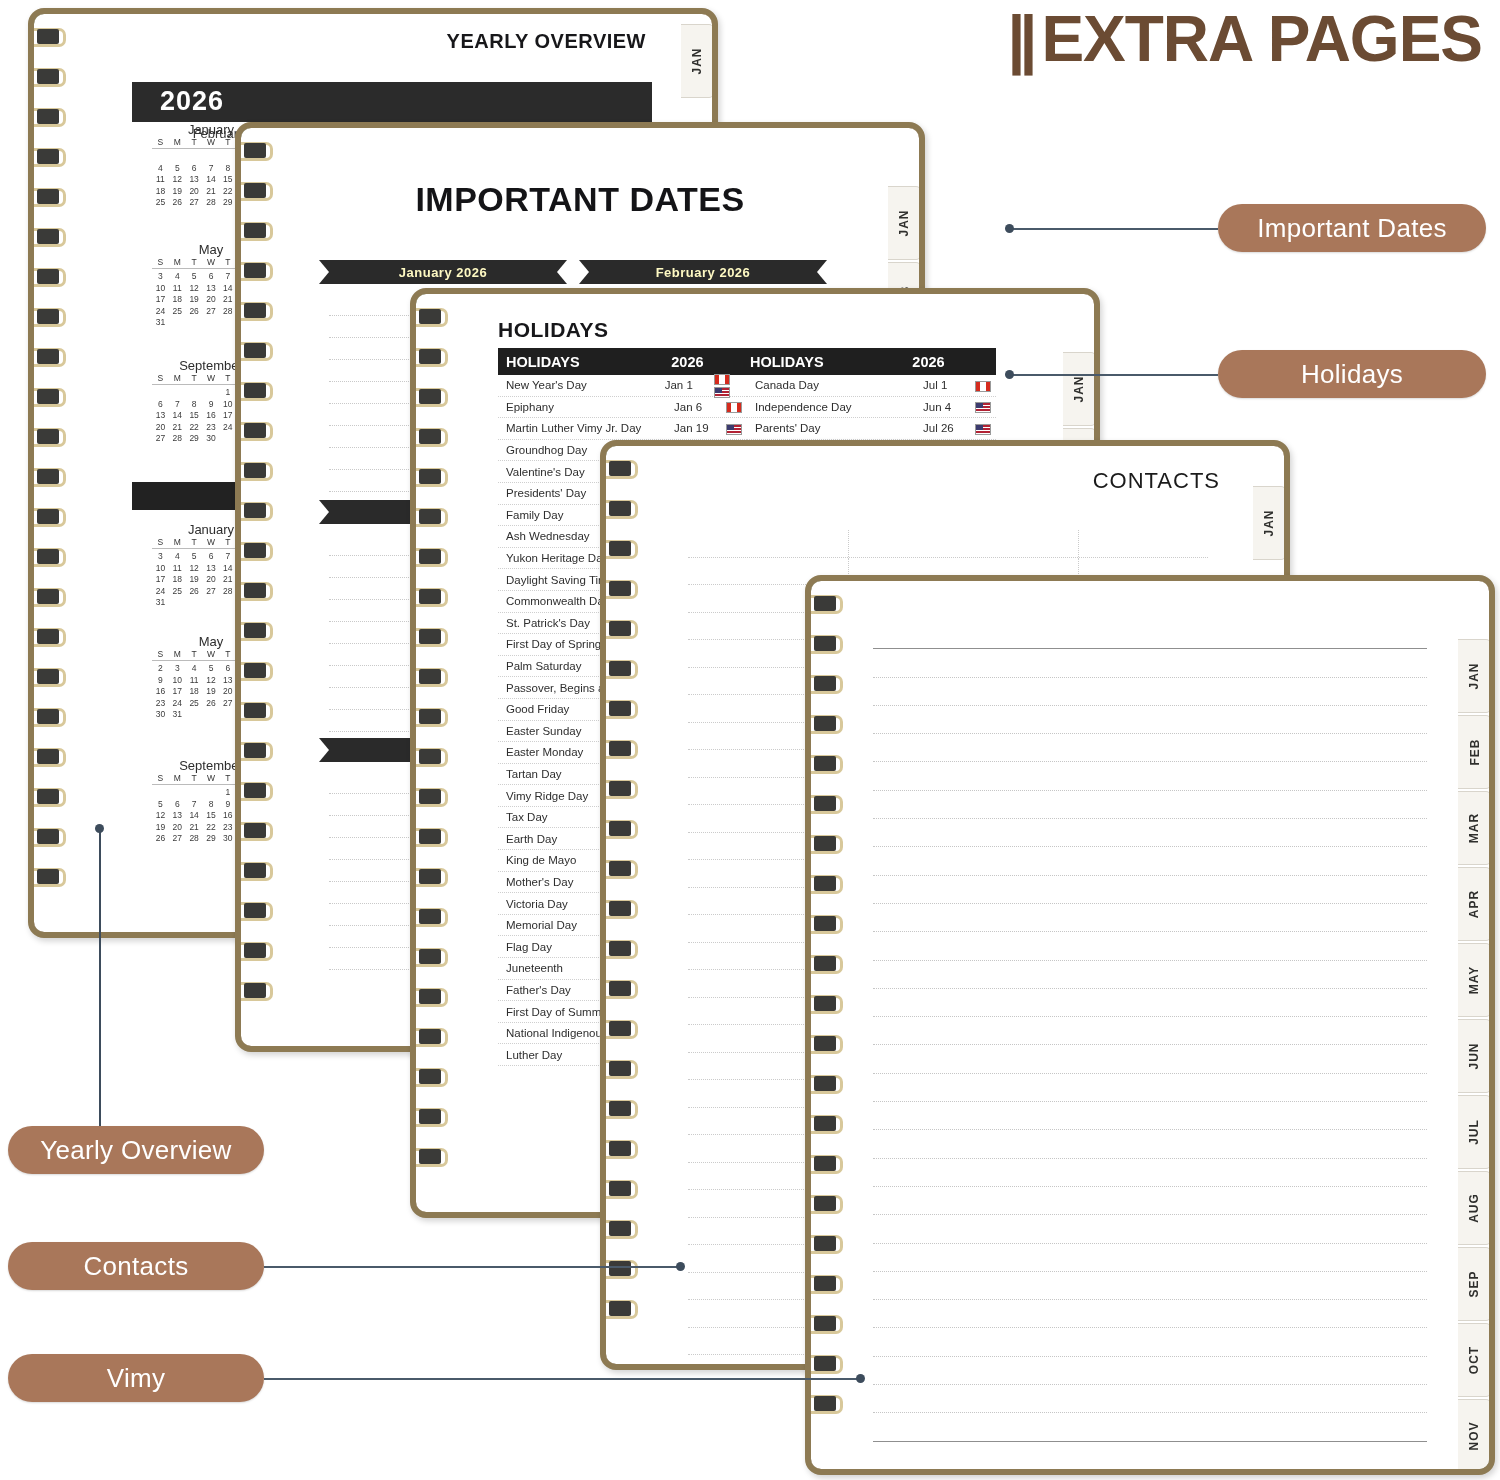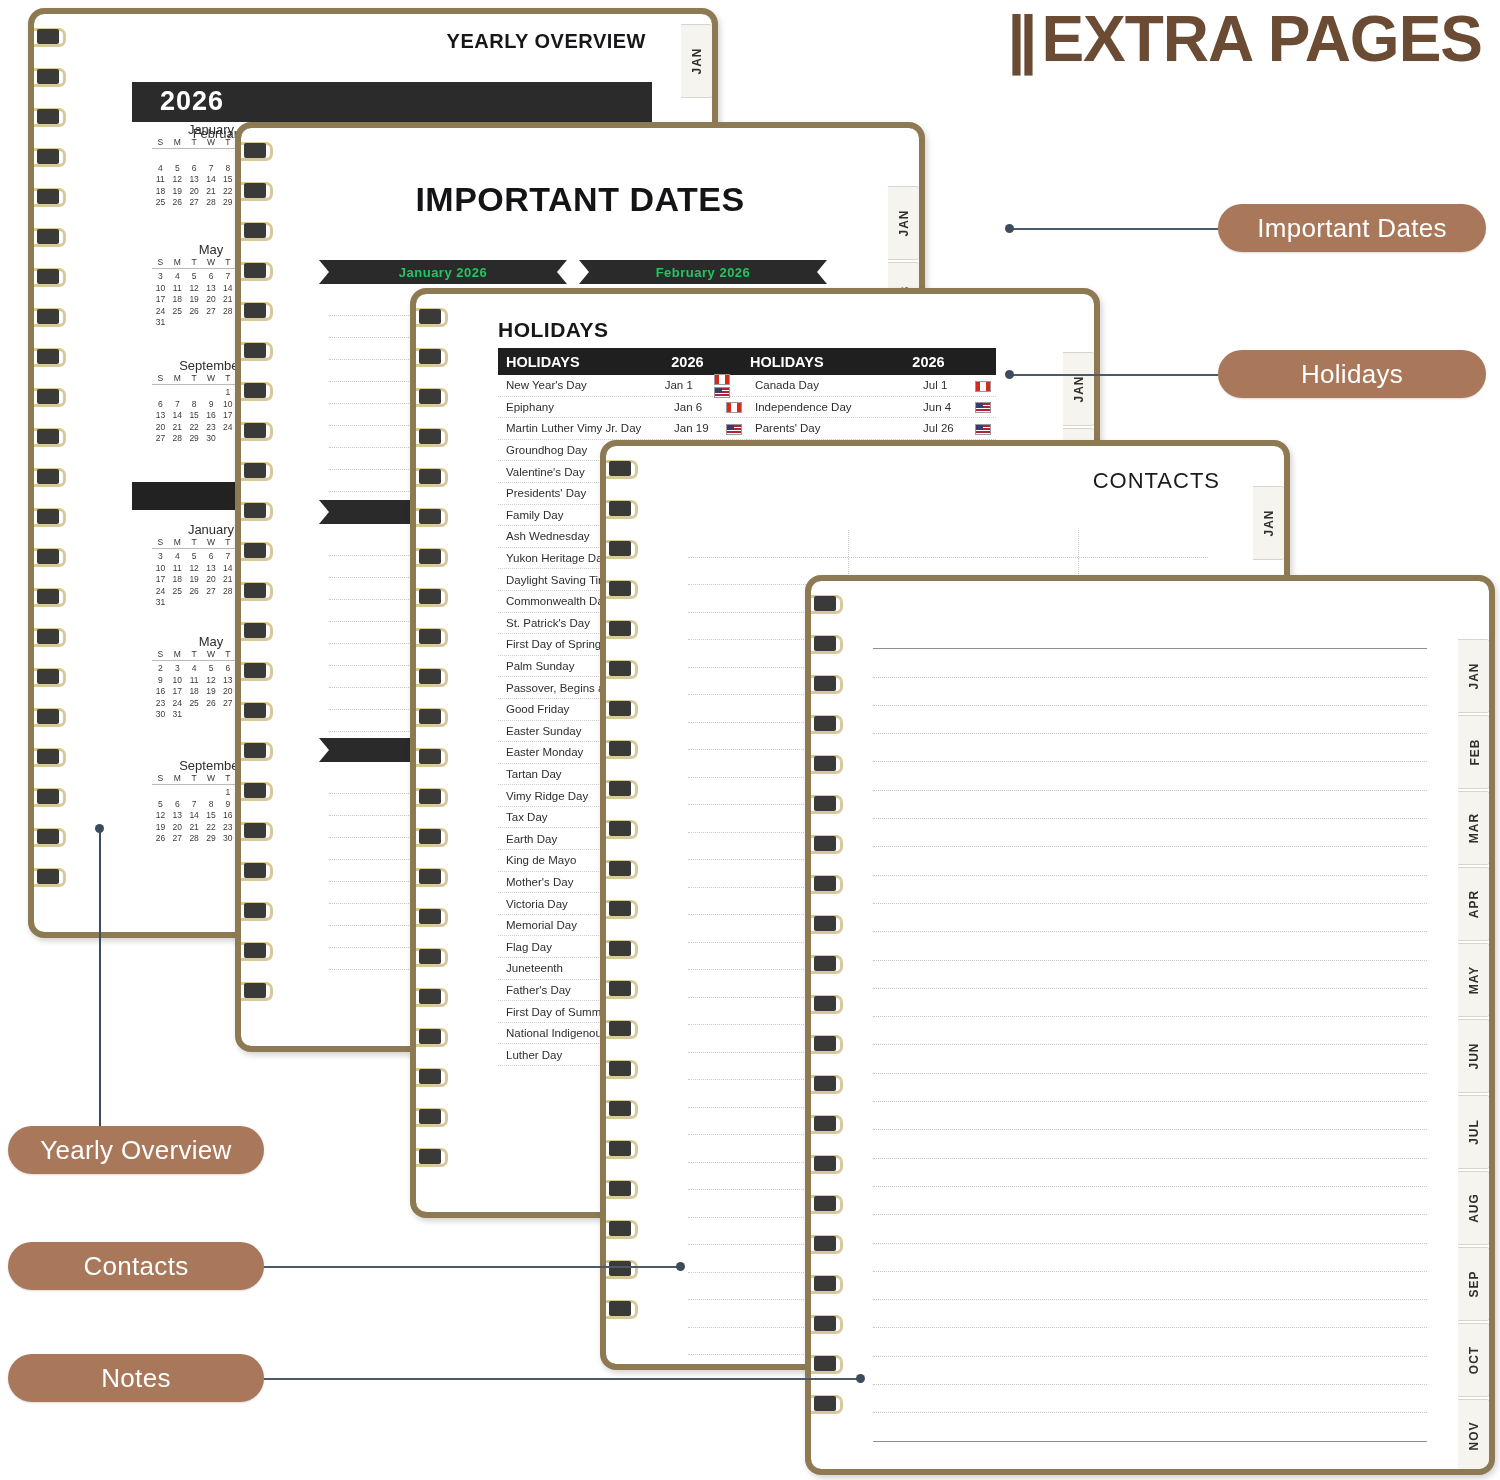--- a/index.html
+++ b/index.html
@@ -52,21 +52,21 @@
   .mini h4{margin:0;text-align:center;font-size:13px;font-weight:normal;color:#2d2d2d;}
   .mini .dow,.mini .wk{display:grid;grid-template-columns:repeat(7,1fr);}
   .mini .dow span{font-size:8.5px;text-align:center;color:#333;}
   .mini .wk span{font-size:8.5px;text-align:center;color:#3b3b3b;line-height:11.5px;}
   .mini .rule{height:1px;background:#bbb;margin:1px 0 2px;}
   .yo-black-bar{position:absolute;left:98px;top:468px;width:140px;height:28px;background:#222;}
 
   
   #page-dates{left:235px;top:122px;width:690px;height:930px;}
   .id-title{position:absolute;left:0;right:0;top:52px;text-align:center;font-size:34px;font-weight:bold;color:#141417;letter-spacing:.5px;}
-  .ribbon{position:absolute;height:24px;background:#2a2a2a;color:#22c55e;font-size:13px;font-weight:bold;
+  .ribbon{position:absolute;height:24px;background:#2a2a2a;color:#fef9c3;font-size:13px;font-weight:bold;
           display:flex;align-items:center;justify-content:center;letter-spacing:.5px;}
   .ribbon::before,.ribbon::after{content:"";position:absolute;top:0;border-top:12px solid #2a2a2a;border-bottom:12px solid #2a2a2a;}
   .ribbon::before{left:-10px;border-left:10px solid transparent;}
   .ribbon::after{right:-10px;border-right:10px solid transparent;}
   .dotrows{position:absolute;}
   .dotrows div{border-bottom:1px dotted #c9c9c9;height:21px;}
 
   
   #page-holidays{left:410px;top:288px;width:690px;height:930px;}
   .hol-head{position:absolute;left:82px;top:24px;font-size:21px;font-weight:bold;color:#17171a;letter-spacing:.5px;}
@@ -865,21 +865,21 @@
             <span class="n">St. Patrick's Day</span>
             <span class="d"></span>
             <span></span>
           </div>
           <div class="hol-row">
             <span class="n">First Day of  Spring</span>
             <span class="d"></span>
             <span></span>
           </div>
           <div class="hol-row">
-            <span class="n">Palm Sunday</span>
+            <span class="n">Palm Saturday</span>
             <span class="d"></span>
             <span></span>
           </div>
           <div class="hol-row">
             <span class="n">Passover, Begins at</span>
             <span class="d"></span>
             <span></span>
           </div>
           <div class="hol-row">
             <span class="n">Good Friday</span>
@@ -1515,15 +1515,15 @@
 <div class="dot" style="left:1005px;top:370px;"></div>
 
 <div class="callout" style="left:8px;top:1126px;width:256px;height:48px;">Yearly Overview</div>
 <div class="leader" style="left:99px;top:830px;width:1.5px;height:296px;background:#3d4c5c;"></div>
 <div class="dot" style="left:95px;top:824px;"></div>
 
 <div class="callout" style="left:8px;top:1242px;width:256px;height:48px;">Contacts</div>
 <div class="leader" style="left:264px;top:1266px;width:416px;"></div>
 <div class="dot" style="left:676px;top:1262px;"></div>
 
-<div class="callout" style="left:8px;top:1354px;width:256px;height:48px;">Notes</div>
+<div class="callout" style="left:8px;top:1354px;width:256px;height:48px;">Vimy</div>
 <div class="leader" style="left:264px;top:1378px;width:596px;"></div>
 <div class="dot" style="left:856px;top:1374px;"></div>
 
 </body></html>

